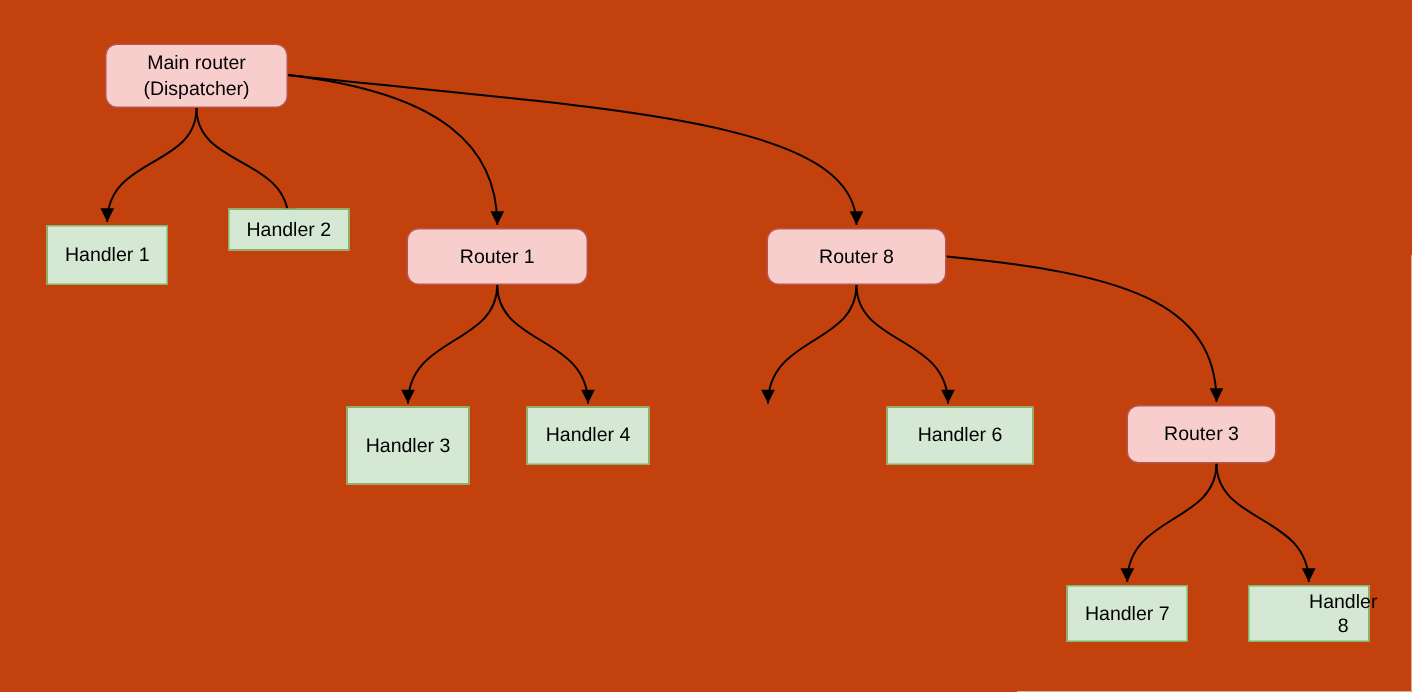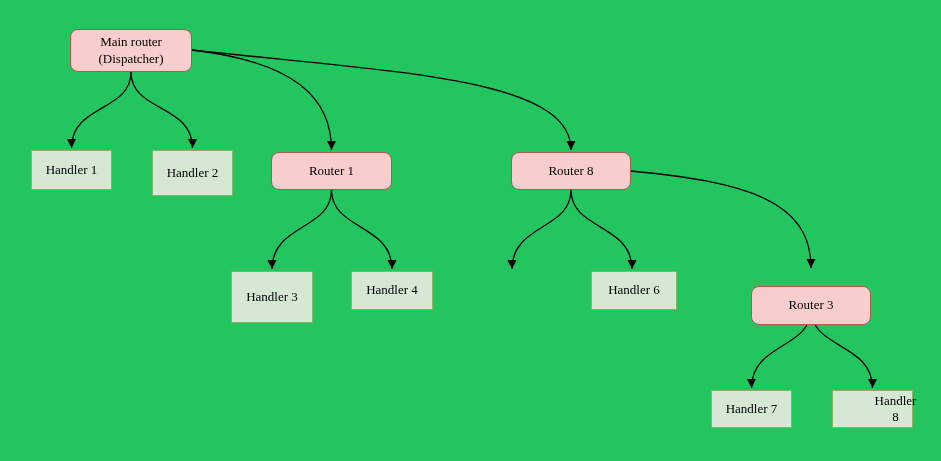--- a/index.html
+++ b/index.html
@@ -4,23 +4,23 @@
 <style>
   html, body {
     margin: 0;
     padding: 0;
     background: #ffffff;
   }
   .canvas {
     position: relative;
     width: 941px;
     height: 461px;
-    background: #22c55e;
+    background: #c2410c;
     overflow: hidden;
-    font-family: Liberation Serif, serif;
+    font-family: Liberation Sans, sans-serif;
   }
   .edges-layer {
     position: absolute;
     left: 0;
     top: 0;
     width: 941px;
     height: 461px;
     pointer-events: none;
   }
   .node {
@@ -72,32 +72,32 @@
     <path class="edge" d="M 631 171 C 745 182, 811 200, 811 268" marker-end="url(#arrow)"></path>
     <path class="edge" d="M 811 309 C 811 349, 751.5 343, 751.5 388" marker-end="url(#arrow)"></path>
     <path class="edge" d="M 811 309 C 811 349, 872.5 343, 872.5 388" marker-end="url(#arrow)"></path>
   </svg>
 
   <div class="node router" style="left:70px; top:29px; width:122px; height:43px;">Main router
 (Dispatcher)</div>
 
   <div class="node handler" style="left:31px; top:150px; width:81px; height:40px;">Handler 1</div>
 
-  <div class="node handler" style="left:152px; top:150px; width:81px; height:46px;">Handler 2</div>
+  <div class="node handler" style="left:152px; top:139px; width:81px; height:28px;">Handler 2</div>
 
   <div class="node router" style="left:271px; top:152px; width:121px; height:38px;text-align:center;">Router 1</div>
 
   <div class="node router" style="left:511px; top:152px; width:120px; height:38px;">Router 8</div>
 
   <div class="node handler" style="left:231px; top:271px; width:82px; height:52px;">Handler 3</div>
 
   <div class="node handler" style="left:351px; top:271px; width:82px; height:39px;">Handler 4</div>
 
 
-  <div class="node handler" style="left:591px; top:271px; width:86px; height:39px;">Handler 6</div>
+  <div class="node handler" style="left:591px; top:271px; width:98px; height:39px;">Handler 6</div>
 
-  <div class="node router" style="left:751px; top:270px; width:120px; height:39px;margin-top:16px;">Router 3</div>
+  <div class="node router" style="left:751px; top:270px; width:100px; height:39px;">Router 3</div>
 
   <div class="node handler" style="left:711px; top:390px; width:81px; height:38px;">Handler 7</div>
 
   <div class="node handler" style="left:832px; top:390px; width:81px; height:38px;padding-left:46px;">Handler 8</div>
 
 </div>
 
 </body></html>

